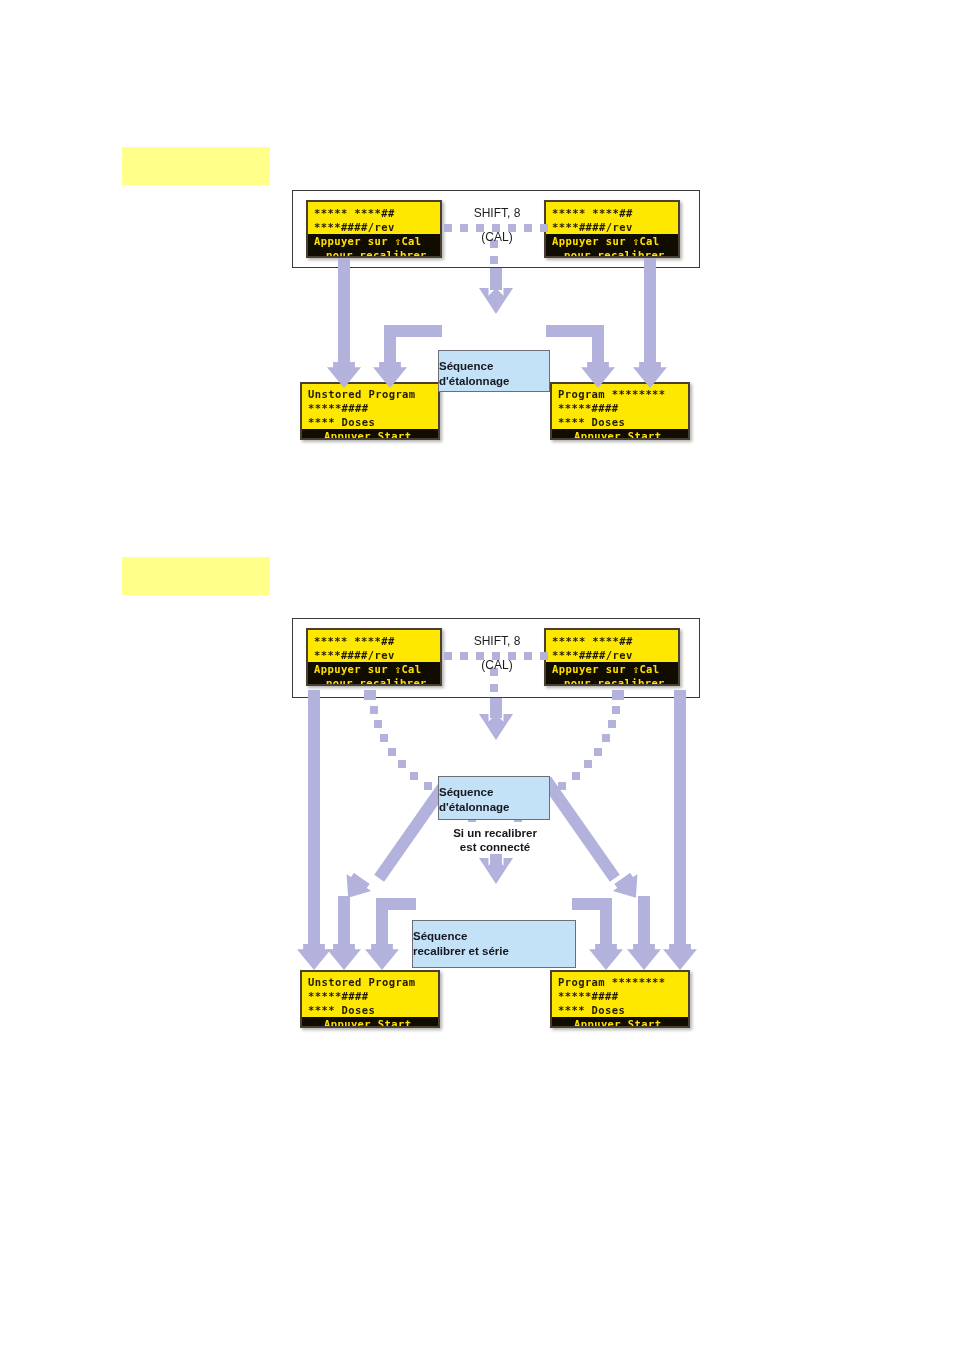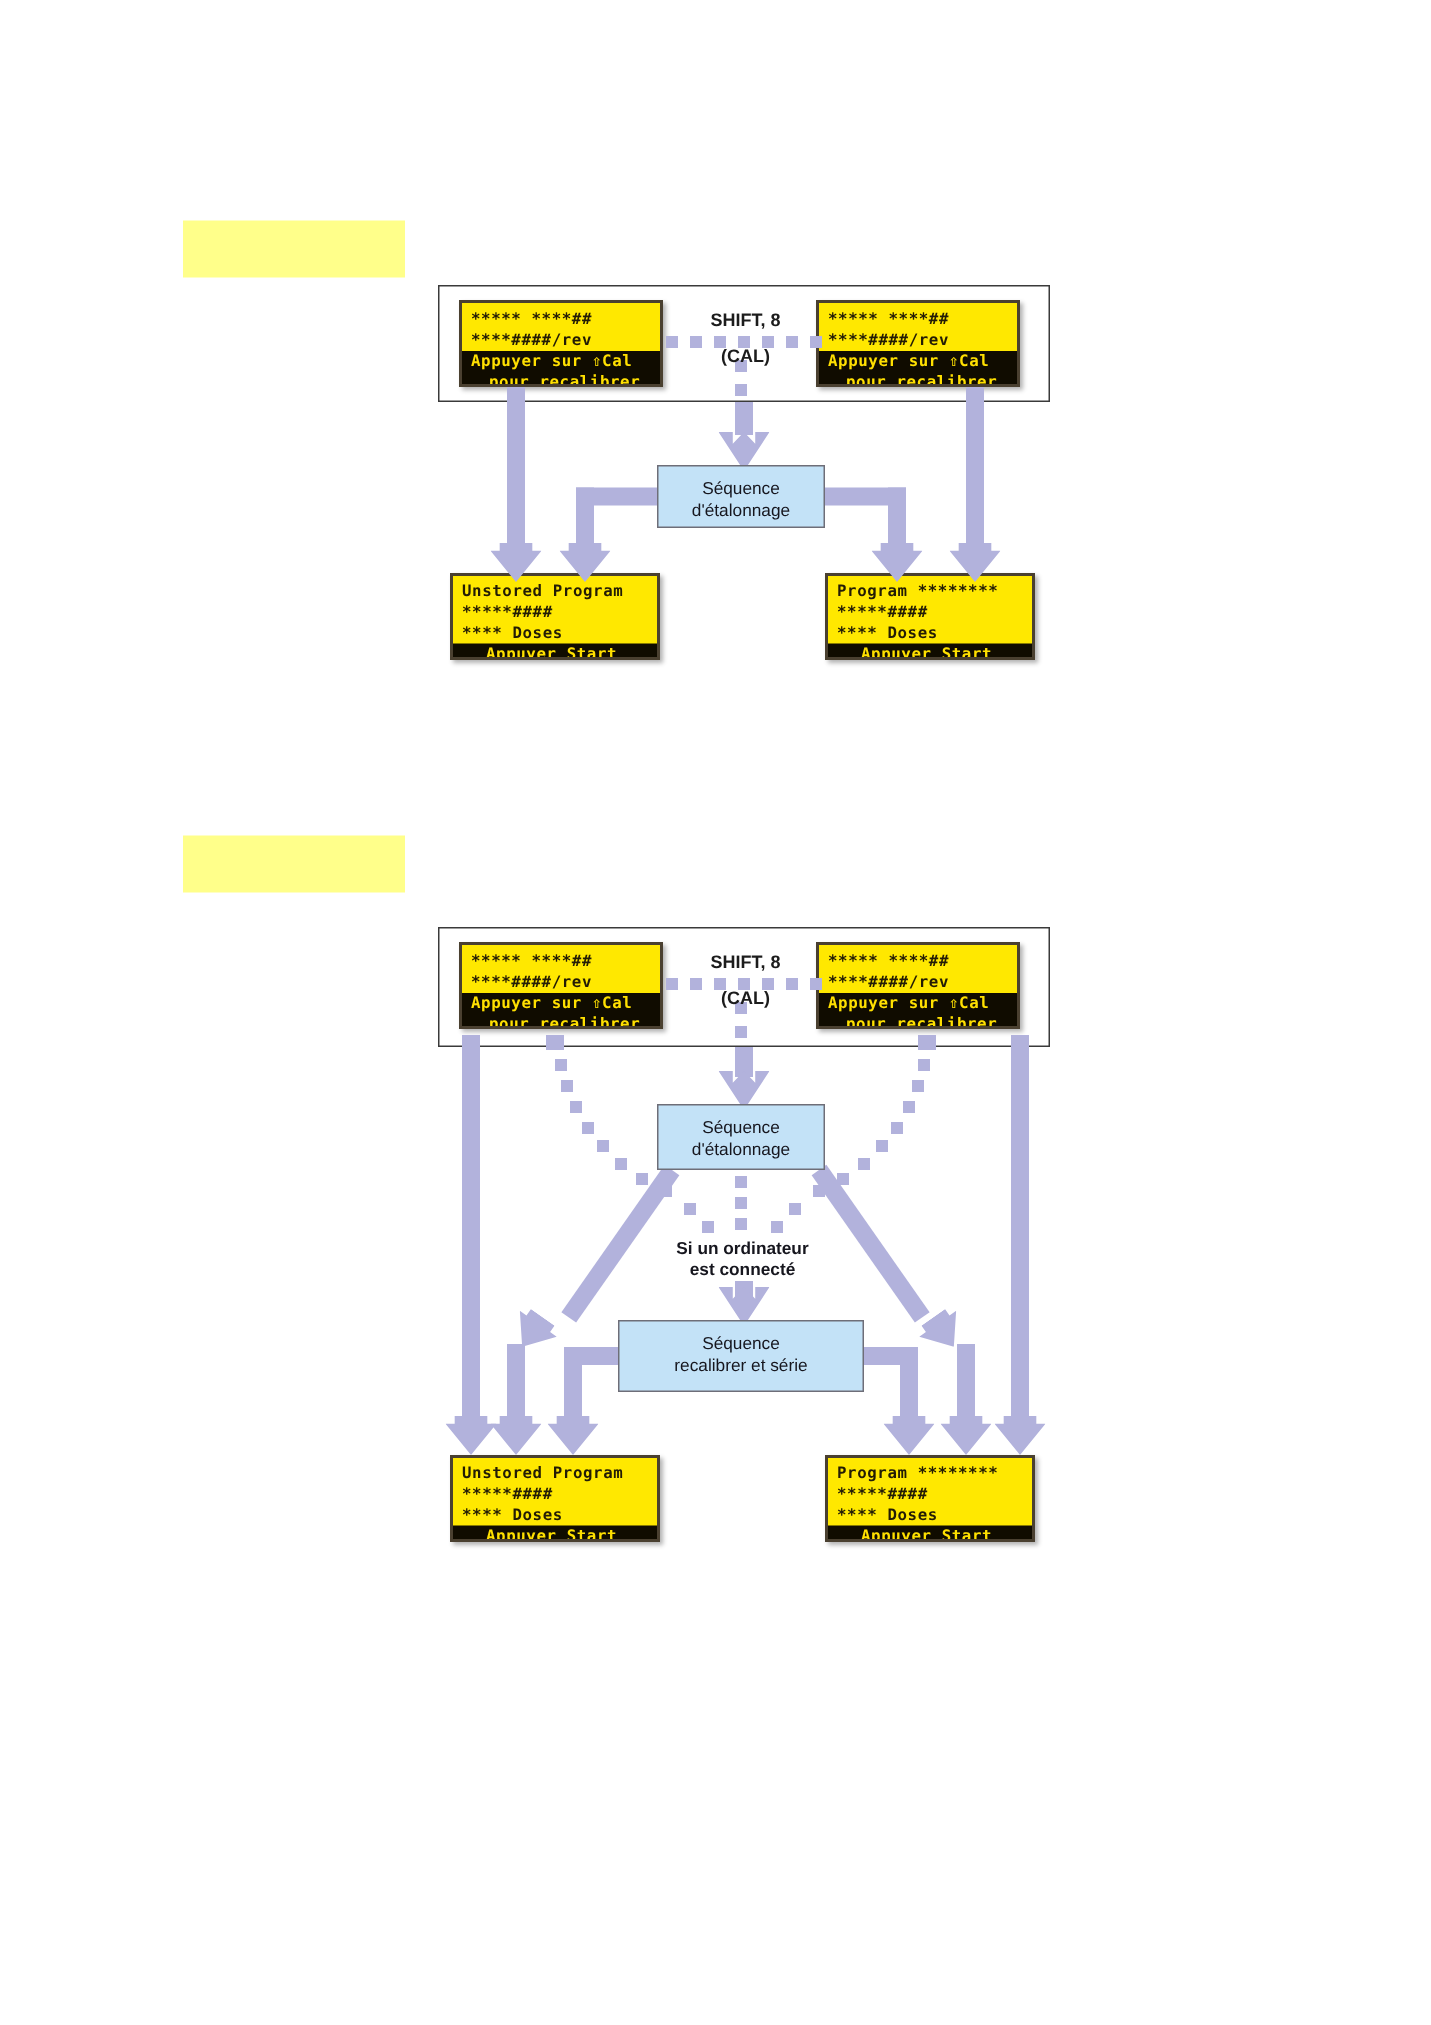--- a/index.html
+++ b/index.html
@@ -75,41 +75,42 @@
   #d1-lcd-bl { left: 8px;   top: 192px; }
   #d1-lcd-br { left: 258px; top: 192px; }
   #d2-lcd-bl { left: 8px;   top: 352px; }
   #d2-lcd-br { left: 258px; top: 352px; }
 
   
   .shift-label {
     position: absolute;
     text-align: center;
     font-size: 12px;
-    font-weight: bold;
+    font-weight: normal;
     color: #1c1c1c;
     line-height: 24px;
     width: 110px;
     z-index: 6;
   }
   #d1-shift { left: 150px; top: 11px; }
   #d2-shift { left: 150px; top: 11px; }
 
   
   .bluebox {
     position: absolute;
     background: #c3e2f7;
     border: 1.5px solid #6e6e78;
-    text-align: center;
+    text-align: left;
     font-size: 11.5px;
-    font-weight: normal;
+    font-weight: bold;
     color: #16161e;
     line-height: 15px;
     padding-top: 8px;
     z-index: 7;
+    margin-top: 40px;
   }
   #d1-blue  { left: 146px; top: 120px; width: 112px; height: 42px; }
   #d2-blue1 { left: 146px; top: 118px; width: 112px; height: 44px; }
   #d2-blue2 { left: 120px; top: 262px; width: 164px; height: 48px; }
 
   
   .cond-label {
     position: absolute;
     text-align: center;
     font-size: 11.5px;
@@ -291,21 +292,21 @@
     <div>d'étalonnage</div>
   </div>
 
   <div class="dots">
     <div class="dot" style="left:198px; top:166px;"></div>
     <div class="dot" style="left:198px; top:180px;"></div>
     <div class="dot" style="left:198px; top:194px;"></div>
   </div>
 
   <div class="cond-label" id="d2-cond">
-    <div>Si un ordinateur</div>
+    <div>Si un recalibrer</div>
     <div>est connecté</div>
   </div>
 
   <div class="arw vline" style="left:198px; top:236px; height:16px;"></div>
   <div class="head-down" style="left:187px; top:240px;"></div>
 
   <div class="bluebox" id="d2-blue2">
     <div>Séquence</div>
     <div>recalibrer et série</div>
   </div>

